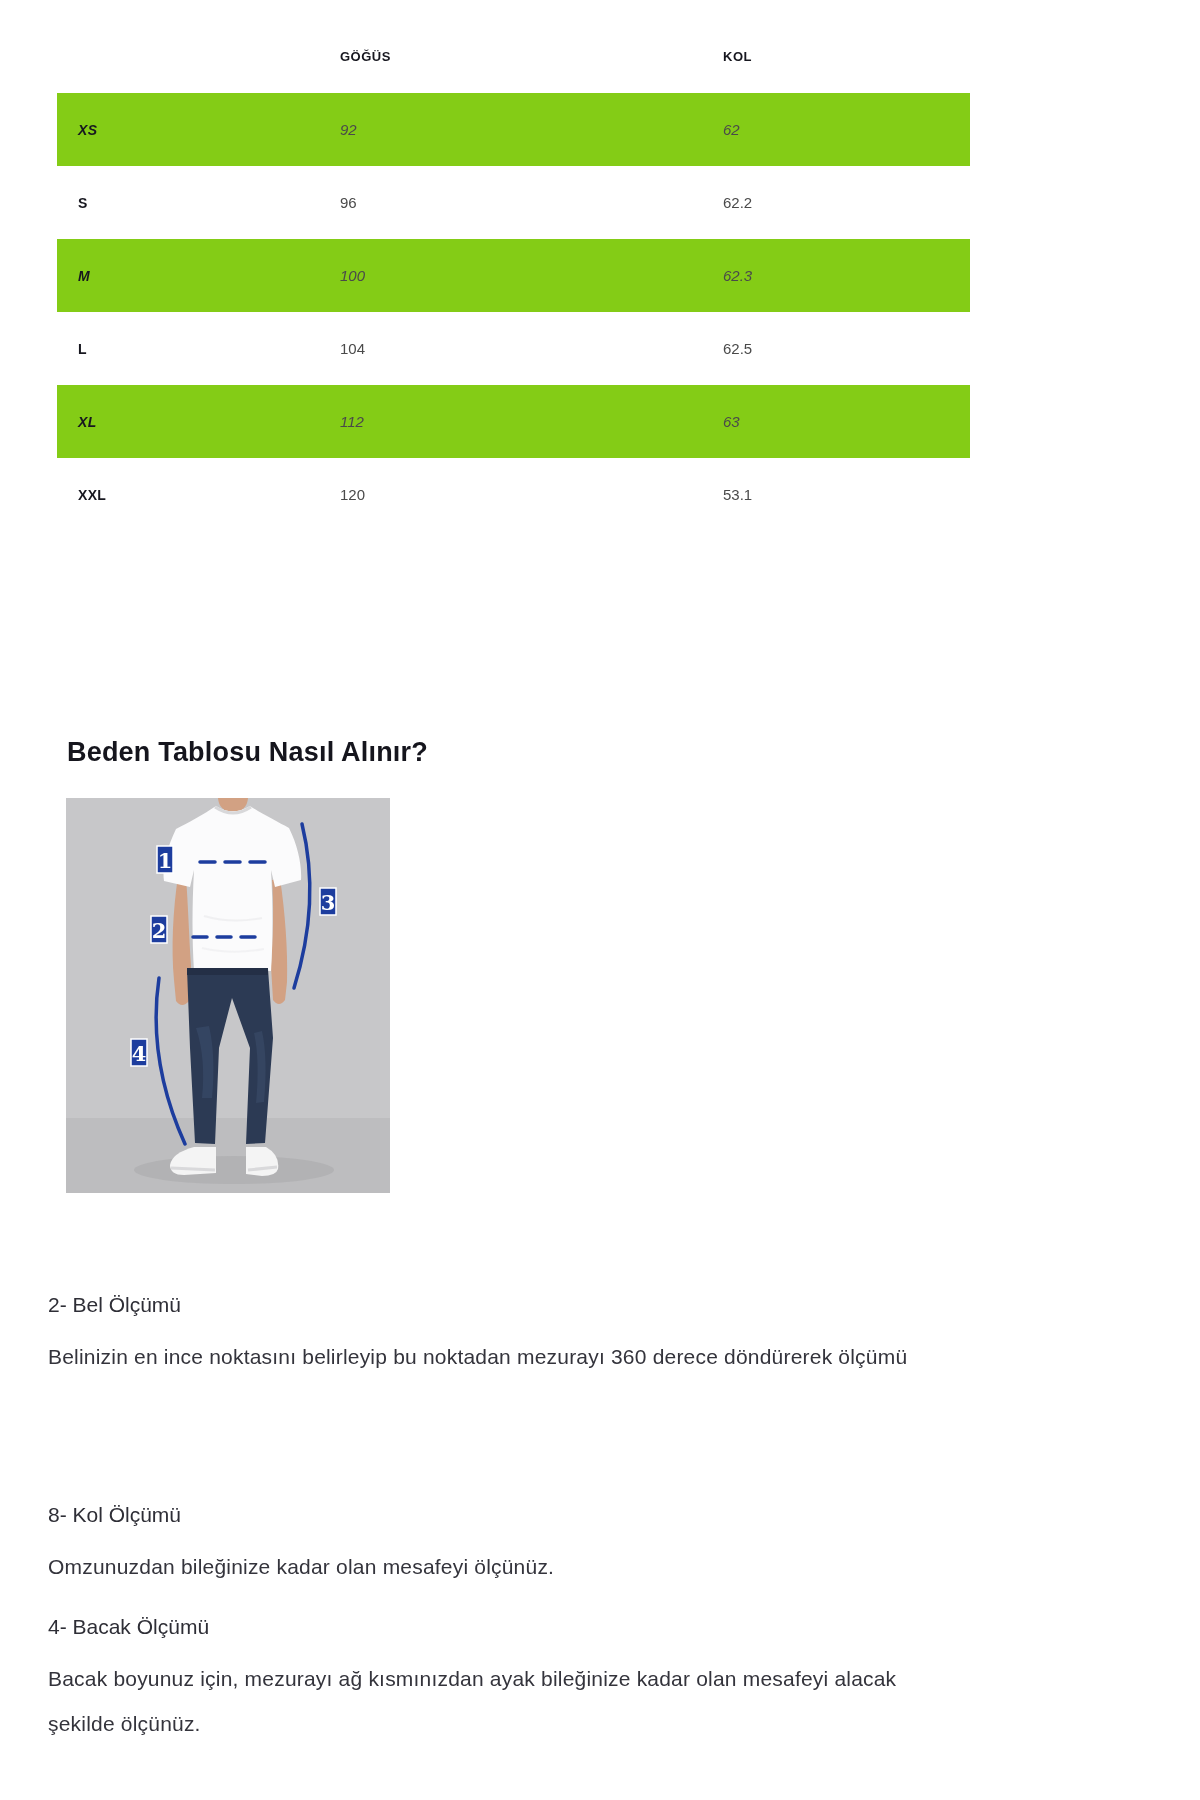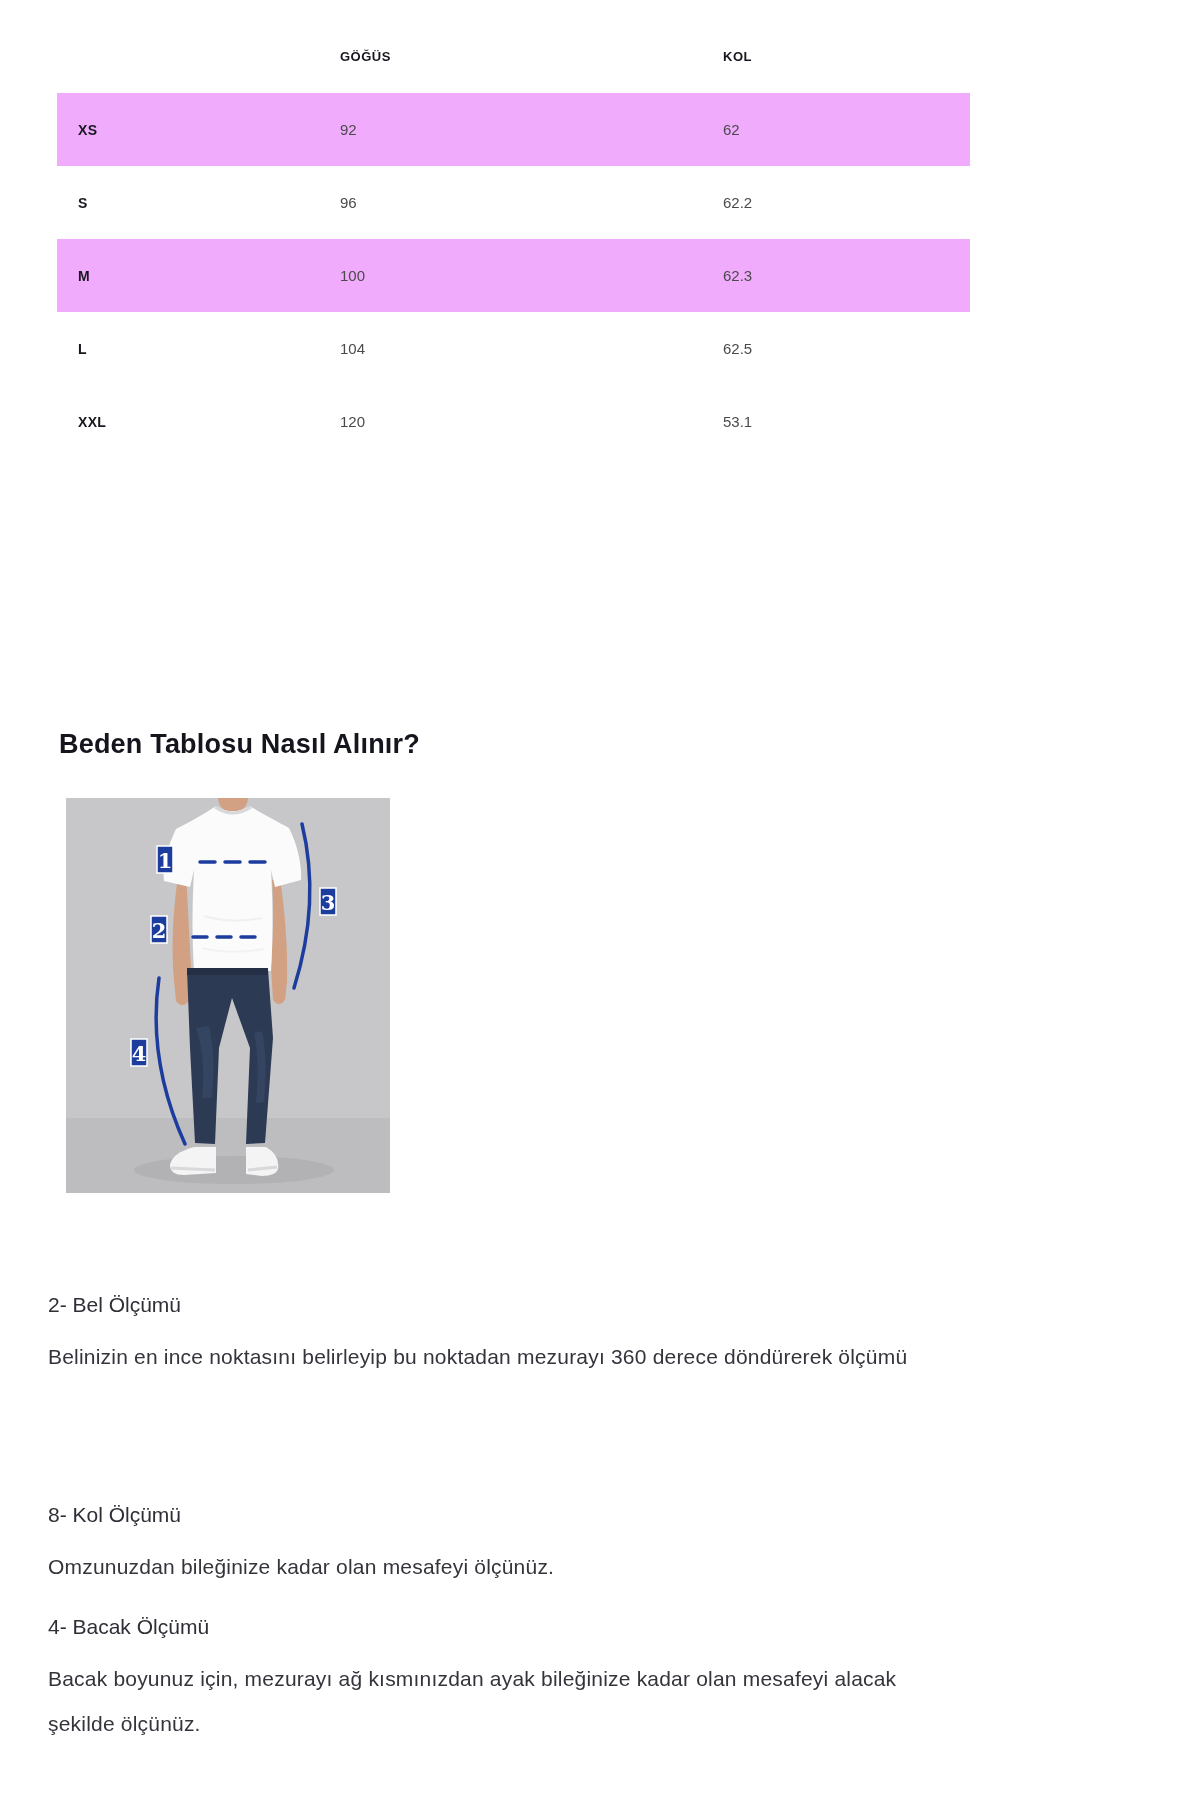--- a/index.html
+++ b/index.html
@@ -29,39 +29,39 @@
     grid-template-columns: 283px 383px 1fr;
     align-items: center;
     height: 73px;
   }
   .t-head .head {
     font-size: 13px;
     font-weight: bold;
     color: #17171f;
     letter-spacing: 0.5px;
   }
-  .t-row.alt { background: #f0abfc; }
+  .t-row.alt { background: #84cc16; font-style: italic; }
   .t-row .size-cell {
     padding-left: 21px;
     font-size: 14px;
     font-weight: bold;
     color: #17171f;
     letter-spacing: 0.3px;
   }
   .t-row .val-cell {
     font-size: 15px;
     color: #4a4a4a;
   }
 
   
   .guide-heading {
     position: absolute;
     left: 59px;
     top: 729px;
-    margin: 0;
+    margin: 8px;
     font-size: 27px;
     font-weight: bold;
     color: #15151d;
     letter-spacing: 0.2px;
   }
 
   
   .figure {
     position: absolute;
     left: 66px;
@@ -118,20 +118,25 @@
     </div>
     <div class="t-row alt">
       <div class="size-cell">M</div>
       <div class="val-cell">100</div>
       <div class="val-cell">62.3</div>
     </div>
     <div class="t-row">
       <div class="size-cell">L</div>
       <div class="val-cell">104</div>
       <div class="val-cell">62.5</div>
+    </div>
+    <div class="t-row alt">
+      <div class="size-cell">XL</div>
+      <div class="val-cell">112</div>
+      <div class="val-cell">63</div>
     </div>
     <div class="t-row">
       <div class="size-cell">XXL</div>
       <div class="val-cell">120</div>
       <div class="val-cell">53.1</div>
     </div>
   </div>
 
   <h2 class="guide-heading">Beden Tablosu Nasıl Alınır?</h2>
 

